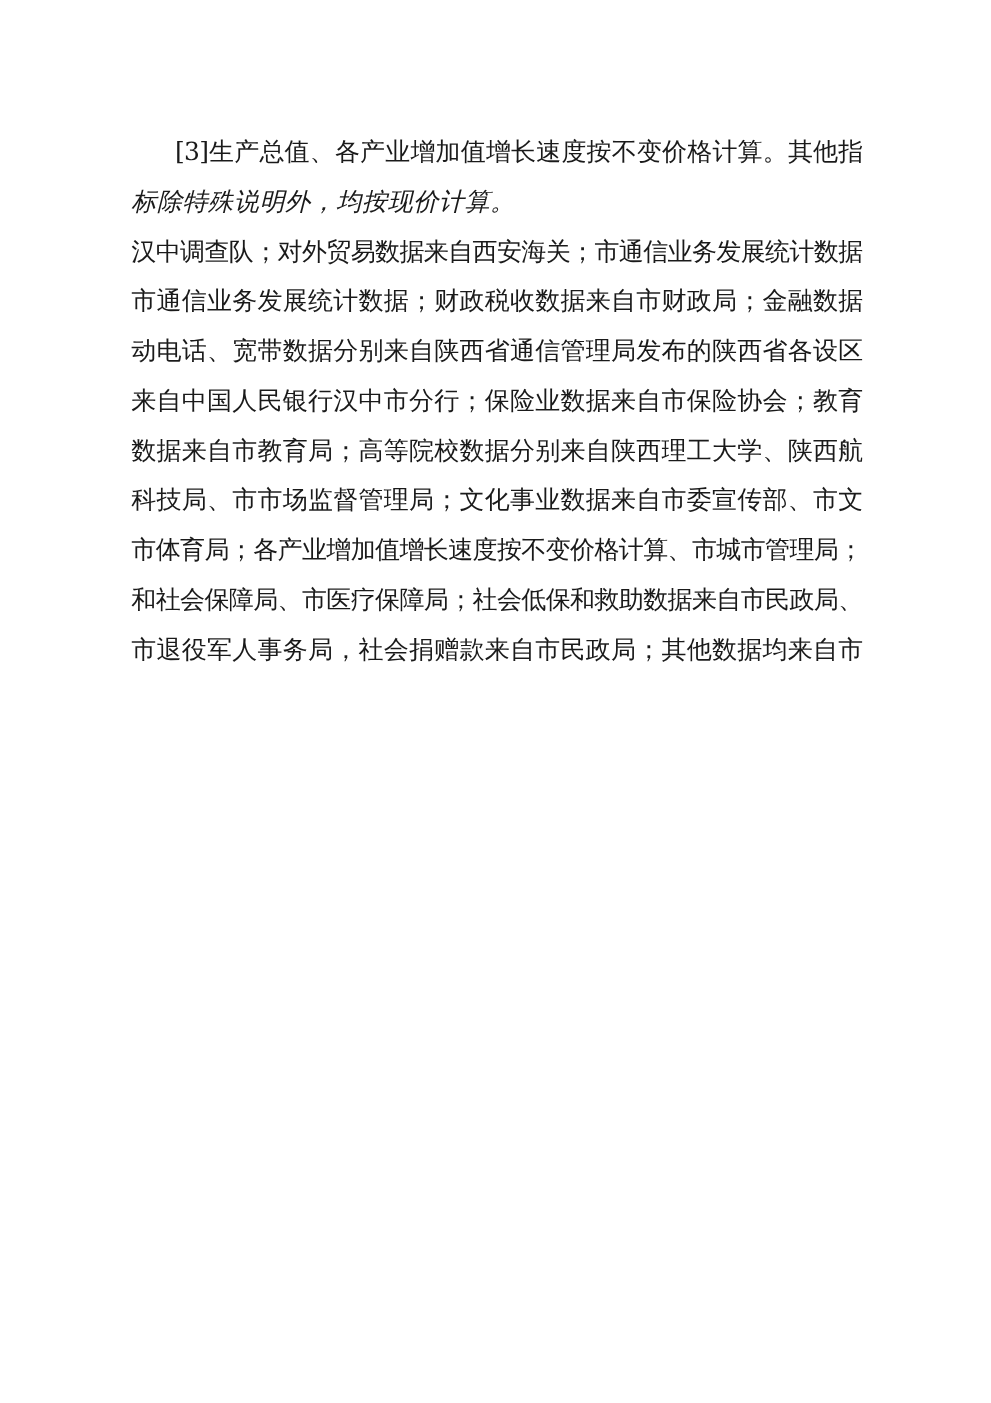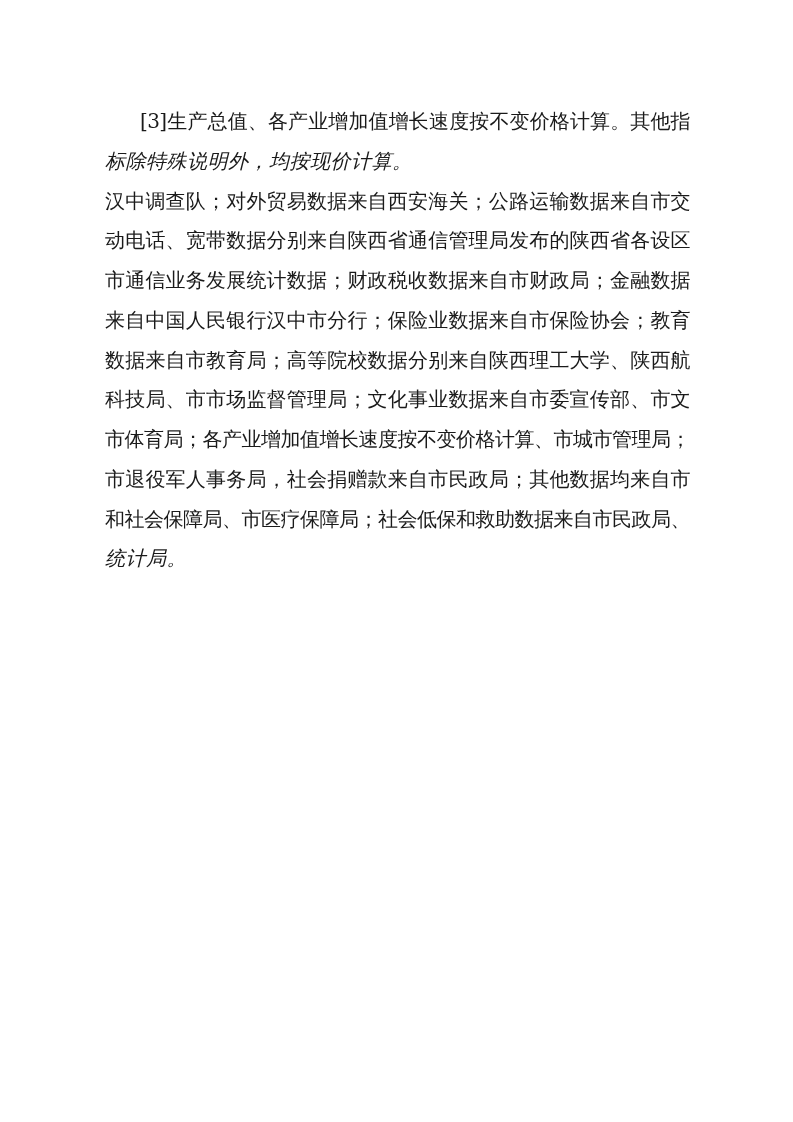--- a/index.html
+++ b/index.html
@@ -51,25 +51,24 @@
 </head>
 <body>
 
 <div class="page">
   <div class="text-block" style="background: rgb(255, 255, 255); color: rgb(26, 26, 26);">
       <div class="paragraph">
         <div class="line justify indent">[3]生产总值、各产业增加值增长速度按不变价格计算。其他指</div>
         <div class="line plain">标除特殊说明外，均按现价计算。</div>
       </div>
       <div class="paragraph">
-        <div class="line justify">汉中调查队；对外贸易数据来自西安海关；公路运输数据来自市交</div>
+        <div class="line justify">汉中调查队；对外贸易数据来自西安海关；市通信业务发展统计数据</div>
+        <div class="line justify">市通信业务发展统计数据；财政税收数据来自市财政局；金融数据</div>
         <div class="line justify">动电话、宽带数据分别来自陕西省通信管理局发布的陕西省各设区</div>
-        <div class="line justify">市通信业务发展统计数据；财政税收数据来自市财政局；金融数据</div>
         <div class="line justify">来自中国人民银行汉中市分行；保险业数据来自市保险协会；教育</div>
         <div class="line justify">数据来自市教育局；高等院校数据分别来自陕西理工大学、陕西航</div>
         <div class="line justify">科技局、市市场监督管理局；文化事业数据来自市委宣传部、市文</div>
         <div class="line justify">市体育局；各产业增加值增长速度按不变价格计算、市城市管理局；</div>
+        <div class="line justify">和社会保障局、市医疗保障局；社会低保和救助数据来自市民政局、</div>
         <div class="line justify">市退役军人事务局，社会捐赠款来自市民政局；其他数据均来自市</div>
-        <div class="line justify">和社会保障局、市医疗保障局；社会低保和救助数据来自市民政局、</div>
-        <div class="line plain">统计局。</div>
       </div>
     </div>
 </div>
 
 </body></html>

